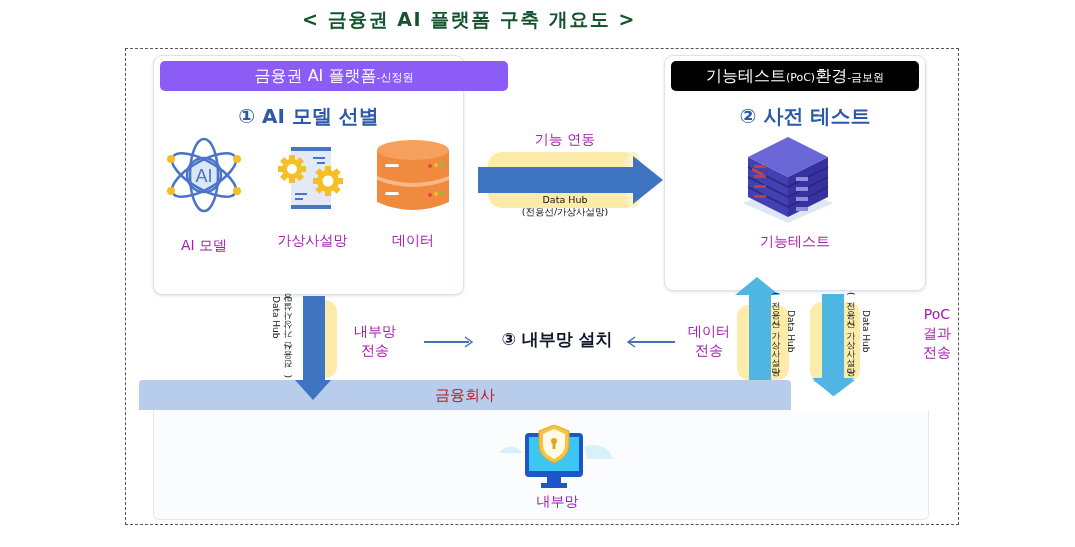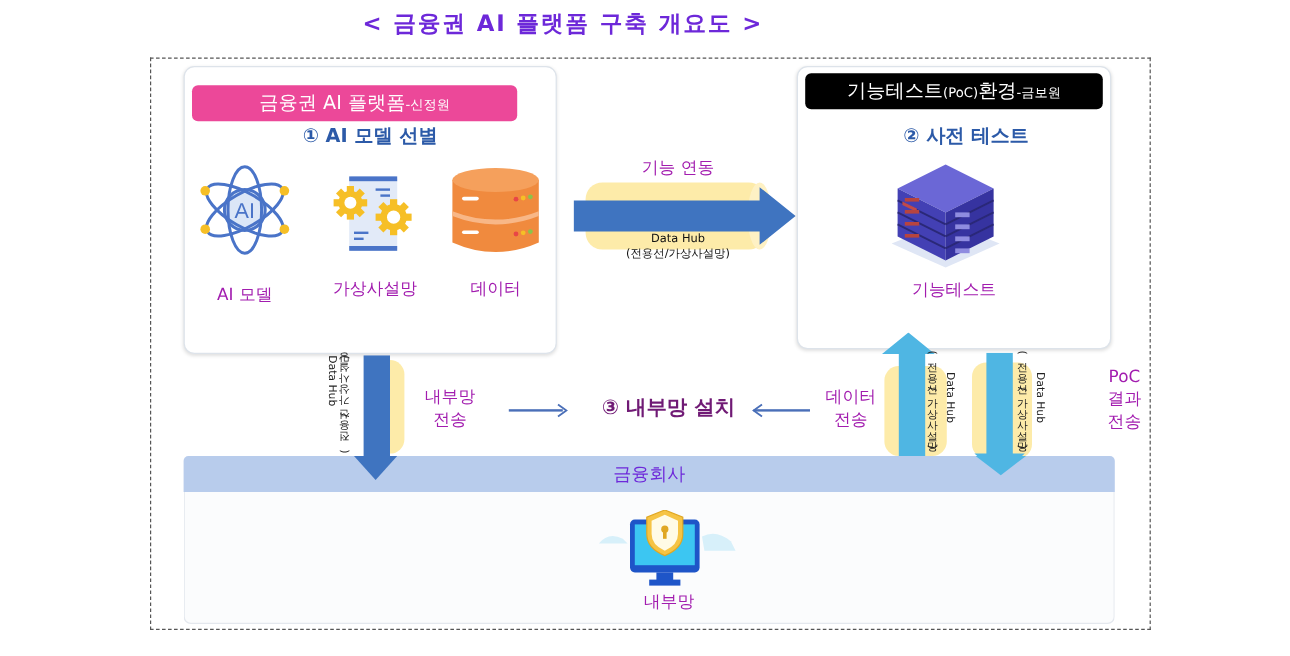--- a/index.html
+++ b/index.html
@@ -1,33 +1,33 @@
 <!DOCTYPE html>
 <html><head>
 <meta charset="utf-8">
 <style>
   * { box-sizing: border-box; margin: 0; padding: 0; }
   body { width: 1075px; height: 547px; background: #ffffff; position: relative; overflow: hidden;
          font-family: "DejaVu Sans", "Liberation Sans", sans-serif; color: #333; }
   .abs { position: absolute; }
-  .title { left: 0; top: 7px; width: 938px; text-align: center; font-size: 19px; font-weight: bold; color: #6d28d9; letter-spacing: 1.5px; }
+  .title { left: 0; top: 7px; width: 938px; text-align: center; font-size: 19px; font-weight: bold; color: #14532d; letter-spacing: 1.5px; }
   .frame { left: 125px; top: 48px; width: 834px; height: 477px; border: 1px dashed #555; }
   .panel { background: #fff; border: 1px solid #dde3ea; border-radius: 9px; box-shadow: 0 1px 3px rgba(0,0,0,0.12); }
   .panel-left { left: 153px; top: 55px; width: 311px; height: 240px; }
   .panel-right { left: 664px; top: 55px; width: 262px; height: 236px; }
   .hdr { border-radius: 5px; color: #fff; text-align: center; font-size: 16px; height: 30px; line-height: 30px; }
-  .hdr-left { left: 160px; top: 61px; width: 271px; background: #ec4899; margin-top: 10px; }
+  .hdr-left { left: 160px; top: 61px; width: 348px; background: #8b5cf6; }
   .hdr-right { left: 671px; top: 61px; width: 248px; background: #000000; }
   .hdr small { font-size: 11px; }
-  .step { font-size: 16px; font-weight: bold; color: #2c5aa8; text-align: center; }
+  .step { font-size: 20px; font-weight: bold; color: #2c5aa8; text-align: center; }
   .step1 { left: 153px; top: 103px; width: 311px; }
   .step2 { left: 664px; top: 103px; width: 282px; }
-  .step3 { left: 482px; top: 328px; width: 150px; font-size: 17px; color: #701a75; }
+  .step3 { left: 482px; top: 328px; width: 150px; font-size: 17px; color: #0f172a; }
   .lbl { font-size: 14px; color: #a21caf; text-align: center; }
-  .bar { left: 153px; top: 380px; width: 776px; height: 30px; background: #b8ccec; border-radius: 4px 4px 0 0; text-align: center; line-height: 30px; font-size: 15px; color: #6d28d9; }
+  .bar { left: 139px; top: 380px; width: 652px; height: 30px; background: #b8ccec; border-radius: 4px 4px 0 0; text-align: center; line-height: 30px; font-size: 15px; color: #b91c1c; }
   .bottom { left: 153px; top: 410px; width: 776px; height: 110px; background: #fbfcfd; border: 1px solid #e4e8ee; border-top: none; border-radius: 0 0 6px 6px; }
   .vtext { writing-mode: vertical-rl; font-size: 9px; color: #222; line-height: 10px; }
   .hline { height: 2px; background: #4a6fb8; }
 </style>
 </head>
 <body>
 
 <div class="abs title">&lt; 금융권 AI 플랫폼 구축 개요도 &gt;</div>
 <div class="abs frame"></div>
 

